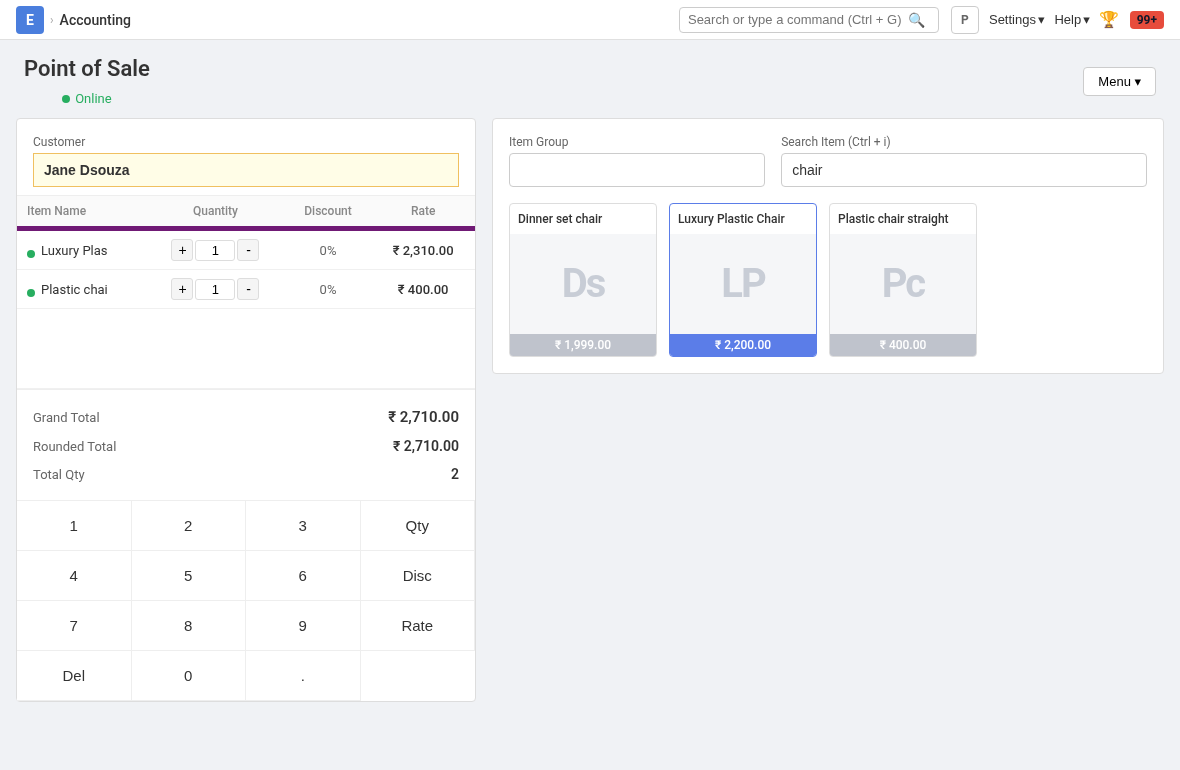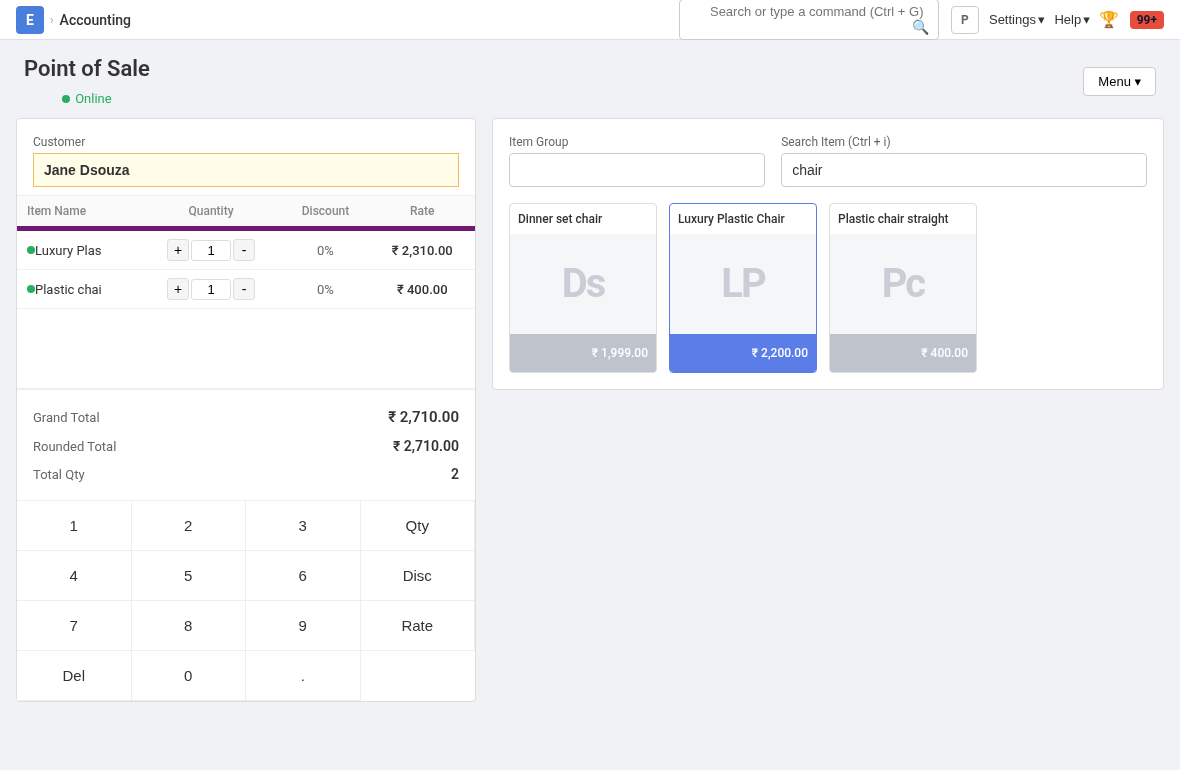--- a/index.html
+++ b/index.html
@@ -11,23 +11,23 @@
       border-bottom: 1px solid #e0e0e0; padding: 0 16px; height: 40px;
     }
     .app-icon {
       width: 28px; height: 28px; background: #4a7edd; border-radius: 4px;
       display: flex; align-items: center; justify-content: center;
       color: #fff; font-weight: bold; font-size: 14px; margin-right: 6px;
     }
     .nav-chevron { color: #aaa; margin-right: 6px; font-size: 12px; }
     .nav-module { font-size: 14px; color: #333; font-weight: 500; }
     .nav-search {
-      margin-left: auto; display: flex; align-items: flex-end;
+      margin-left: auto; display: flex; align-items: flex-start;
       border: 1px solid #ccc; border-radius: 4px; padding: 4px 8px;
-      background: #fff; width: 260px; flex-direction: column;
+      background: #fff; width: 260px;
     }
     .nav-search input {
       border: none; outline: none; font-size: 13px; color: #666; width: 220px; background: transparent;
     }
     .nav-search-icon { color: #aaa; font-size: 14px; }
     .nav-right { display: flex; align-items: center; gap: 10px; margin-left: 12px; }
     .nav-avatar {
       width: 28px; height: 28px; border: 1px solid #ccc; border-radius: 4px;
       display: flex; align-items: center; justify-content: center;
       font-size: 12px; color: #666; font-weight: bold;
@@ -82,21 +82,21 @@
     
     .item-table { width: 100%; border-collapse: collapse; }
     .item-table thead tr { border-top: 1px solid #eee; border-bottom: 5px solid #701a75; }
     .item-table th {
       padding: 8px 10px; text-align: left; font-size: 12px; color: #888;
       font-weight: 500; background: #fafafa;
     }
     .item-table th:not(:first-child) { text-align: center; }
     .item-table td { padding: 8px 10px; font-size: 13px; border-bottom: 1px solid #f0f0f0; }
     .item-table td:not(:first-child) { text-align: center; }
-    .item-row-name { display: flex; align-items: center; }
+    .item-row-name { display: flex; align-items: flex-end; gap: 6px; }
     .item-dot { width: 8px; height: 8px; background: #27ae60; border-radius: 50%; flex-shrink: 0; }
     .qty-control { display: flex; align-items: center; gap: 2px; justify-content: center; }
     .qty-btn {
       background: #f5f5f5; border: 1px solid #ddd; border-radius: 3px;
       width: 22px; height: 22px; cursor: pointer; font-size: 14px;
       display: flex; align-items: center; justify-content: center;
     }
     .qty-input {
       width: 40px; border: 1px solid #ddd; border-radius: 3px;
       text-align: center; padding: 2px; font-size: 13px; outline: none;
@@ -148,21 +148,21 @@
       overflow: hidden; cursor: pointer; background: #fff;
     }
     .product-card.selected { border-color: #5b7de8; }
     .product-thumb {
       height: 100px; display: flex; align-items: center; justify-content: center;
       background: #f5f6f8;
     }
     .product-abbr { font-size: 40px; font-weight: 700; color: #c8cdd6; letter-spacing: -2px; }
     .product-price {
       background: rgba(180,185,195,0.85); color: #fff; font-size: 12px;
-      padding: 12px 8px; text-align: right; font-weight: 500;
+      padding: 4px 8px; text-align: center; font-weight: 500;
     }
     .product-card.selected .product-price { background: #5b7de8; }
     .product-name {
       padding: 8px 8px 6px 8px; font-size: 12px; color: #333; font-weight: 500; line-height: 1.3;
     }
   </style>
 </head>
 <body>
 
 <div class="topnav">

